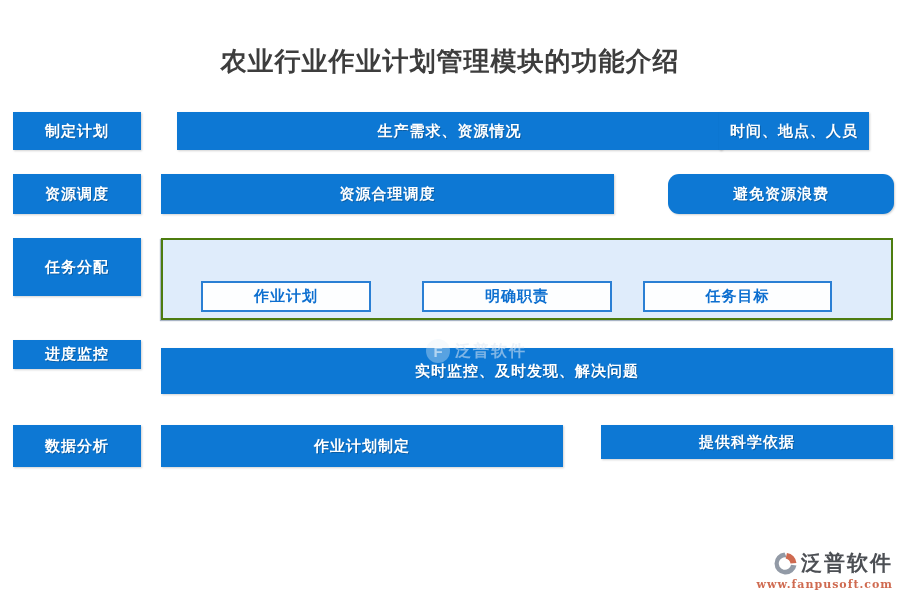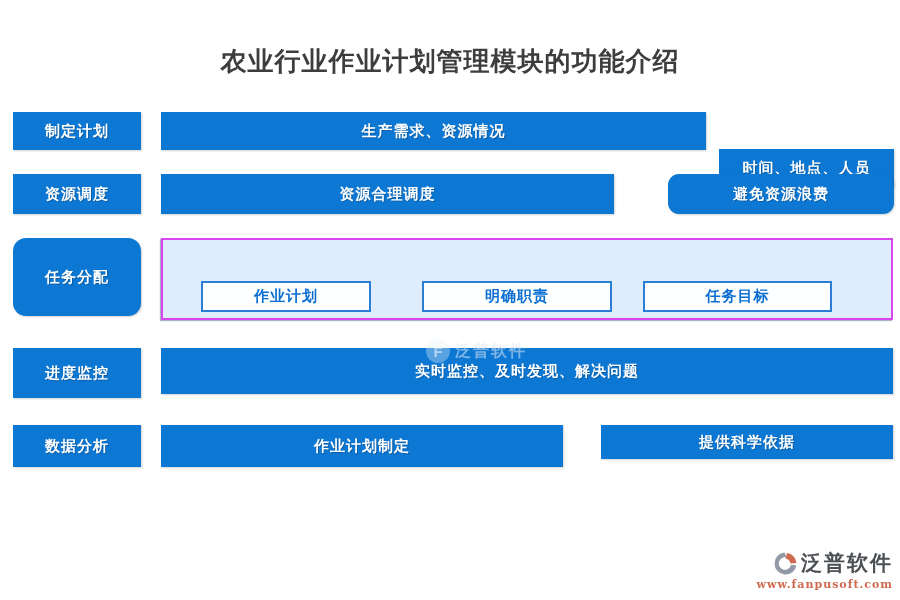--- a/index.html
+++ b/index.html
@@ -16,35 +16,35 @@
     position:absolute;background:#0d78d4;color:#ffffff;
     display:flex;align-items:center;justify-content:center;
     font-size:15px;font-weight:bold;letter-spacing:1px;
     text-shadow:1px 1px 0 rgba(0,0,0,0.22);
     box-shadow:1px 1px 2px rgba(0,0,0,0.18);
   }
   
   .lbl{left:13px;width:128px;}
   .lbl.r1{top:112px;height:38px;}
   .lbl.r2{top:174px;height:40px;}
-  .lbl.r3{top:238px;height:78px;border-radius:13px;}
-  .lbl.r4{top:348px;height:50px;}
+  .lbl.r3{top:238px;height:58px;}
+  .lbl.r4{top:340px;height:29px;}
   .lbl.r5{top:425px;height:42px;}
   
-  .c1a{left:161px;top:112px;width:545px;height:38px;}
-  .c1b{left:719px;top:112px;width:175px;height:38px;margin-top:37px;}
+  .c1a{left:177px;top:112px;width:545px;height:38px;}
+  .c1b{left:719px;top:112px;width:150px;height:38px;}
   .c2a{left:161px;top:174px;width:453px;height:40px;}
   .c2b{left:668px;top:174px;width:226px;height:40px;border-radius:11px;}
   .c4a{left:161px;top:348px;width:732px;height:46px;}
   .c5a{left:161px;top:425px;width:402px;height:42px;}
   .c5b{left:601px;top:425px;width:292px;height:34px;}
   
   .panel{
     position:absolute;left:161px;top:238px;width:728px;height:78px;
-    background:#dfecfb;border:2px solid #d946ef;
+    background:#dfecfb;border:2px solid #4d7c0f;
     box-shadow:-1px 1px 1px rgba(10,40,90,0.35);
   }
   .panel-item{
     position:absolute;top:41px;height:27px;background:#fdfeff;
     border:2px solid #2a7fd4;color:#0d6fd0;
     display:flex;align-items:center;justify-content:center;
     font-size:15px;font-weight:bold;letter-spacing:1px;
   }
   .pi1{left:38px;width:166px;}
   .pi2{left:259px;width:186px;}

